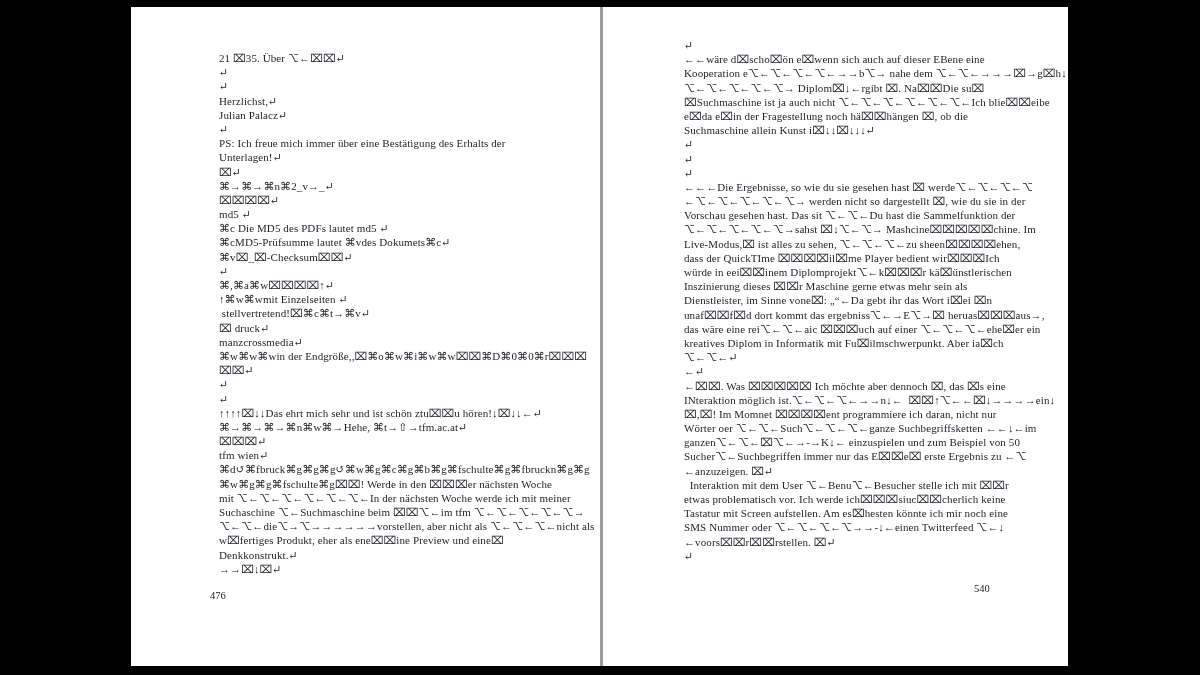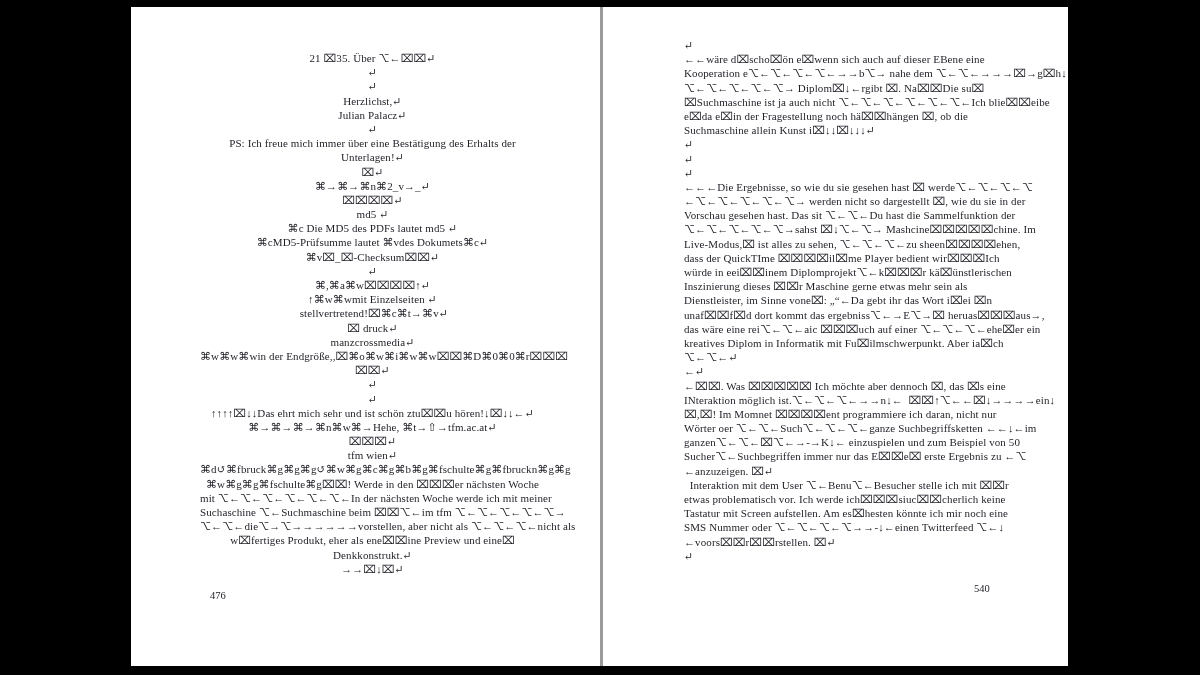--- a/index.html
+++ b/index.html
@@ -40,24 +40,23 @@
   .page-right { flex: 1; }
   .textblock {
     position: absolute;
     white-space: pre;
     font-size: 11px;
     line-height: 14.2px;
     color: #1e1e26;
     letter-spacing: 0.1px;
   }
   .page-left .textblock {
-    left: 69px;
+    left: 88px;
     top: 44px;
     width: 345px;
-    text-align: center;
   }
   .page-right .textblock {
     left: 81px;
     top: 31px;
     width: 345px;
   }
   .line { height: 14.2px; }
   .pagenum {
     position: absolute;
     font-size: 10.5px;

